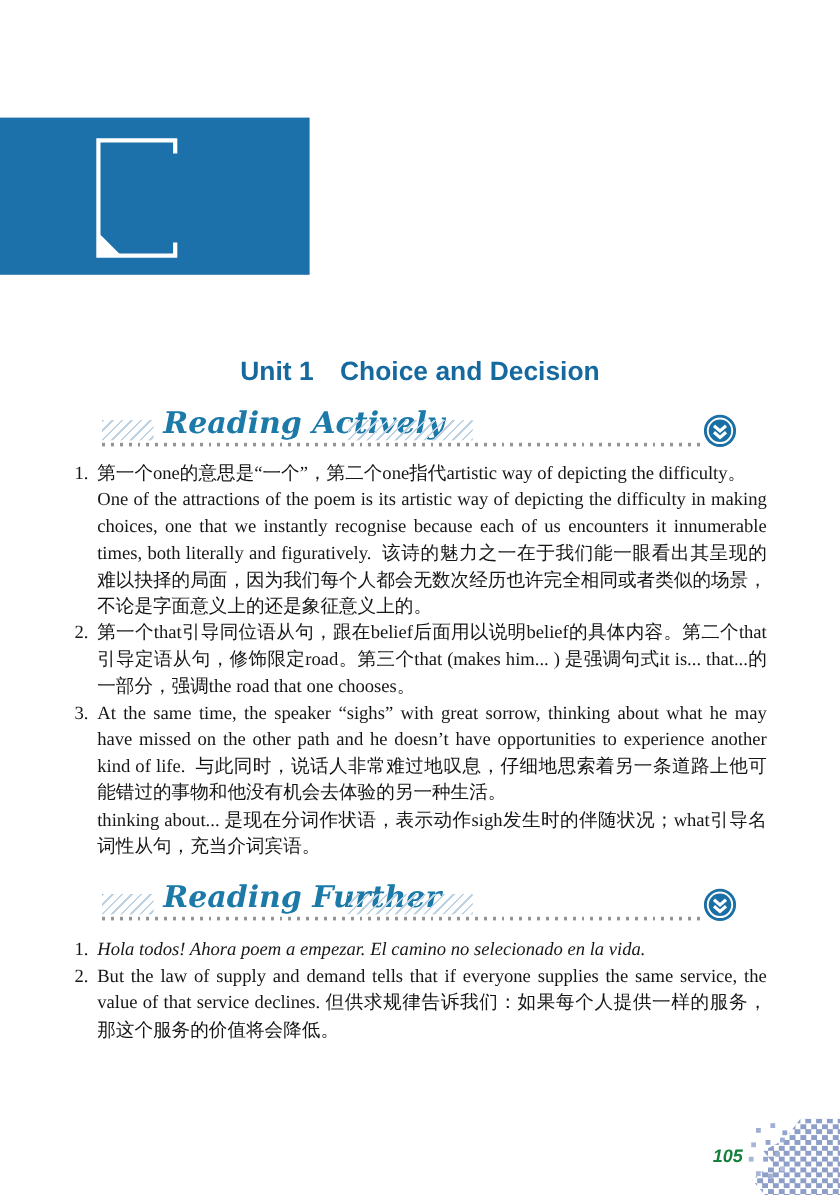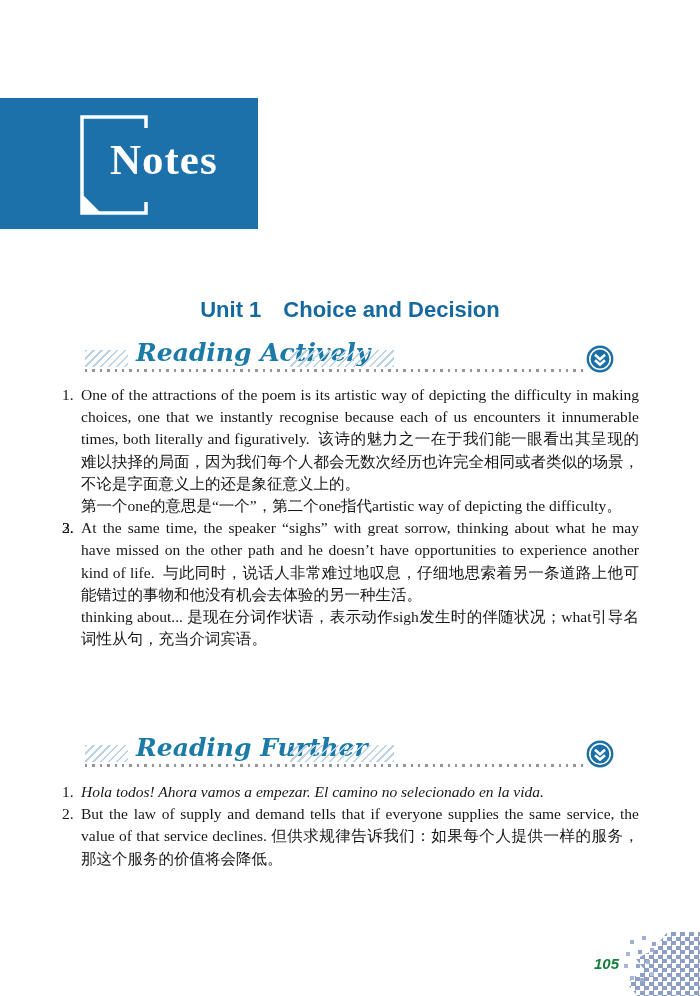--- a/index.html
+++ b/index.html
@@ -80,21 +80,20 @@
 </head>
 <body>
 
 <div>
 
   <div class="notes-banner">
     <svg class="notes-bracket" width="70" height="100" viewBox="0 0 70 100">
       <path d="M66 13 L66 2 L2 2 L2 98 L66 98 L66 87" stroke="#ffffff" stroke-width="3.5" fill="none"></path>
       <path d="M2 79 L21 98 L2 98 Z" fill="#ffffff"></path>
     </svg>
-    <span class="notes-label">Notes</span>
   </div>
 
   <div class="page-title">
     <span>Unit 1</span><span class="gap"></span><span>Choice and Decision</span>
   </div>
 
   <div class="section-header hdr-ra">
     <span class="hatch hatch-left"></span>
     <span class="section-heading">Reading Actively</span>
     <span class="hatch hatch-right"></span>
@@ -103,25 +102,26 @@
       <circle cx="14" cy="14" r="13.4" fill="#1a6fa5"></circle>
       <circle cx="14" cy="14" r="10.2" fill="none" stroke="#ffffff" stroke-width="1.6"></circle>
       <path d="M9 9.8 L14 14.2 L19 9.8" stroke="#ffffff" stroke-width="2.6" fill="none"></path>
       <path d="M9 15.2 L14 19.6 L19 15.2" stroke="#ffffff" stroke-width="2.6" fill="none"></path>
     </svg>
   </div>
 
   <div class="notes-list list-ra">
     <div class="item">
       <span class="num">1.</span>
+      <p>第一个one的意思是“一个”，第二个one指代artistic way of depicting the difficulty。</p>
       <p>One of the attractions of the poem is its artistic way of depicting the difficulty in making choices, one that we instantly recognise because each of us encounters it innumerable times, both literally and figuratively.  该诗的魅力之一在于我们能一眼看出其呈现的难以抉择的局面，因为我们每个人都会无数次经历也许完全相同或者类似的场景，不论是字面意义上的还是象征意义上的。</p>
-      <p>第一个one的意思是“一个”，第二个one指代artistic way of depicting the difficulty。</p>
     </div>
     <div class="item">
       <span class="num">2.</span>
+      <p>第一个that引导同位语从句，跟在belief后面用以说明belief的具体内容。第二个that引导定语从句，修饰限定road。第三个that (makes him... ) 是强调句式it is... that...的一部分，强调the road that one chooses。</p>
     </div>
     <div class="item">
       <span class="num">3.</span>
       <p>At the same time, the speaker “sighs” with great sorrow, thinking about what he may have missed on the other path and he doesn’t have opportunities to experience another kind of life.  与此同时，说话人非常难过地叹息，仔细地思索着另一条道路上他可能错过的事物和他没有机会去体验的另一种生活。</p>
       <p>thinking about... 是现在分词作状语，表示动作sigh发生时的伴随状况；what引导名词性从句，充当介词宾语。</p>
     </div>
   </div>
 
   <div class="section-header hdr-rf">
     <span class="hatch hatch-left"></span>
@@ -132,21 +132,21 @@
       <circle cx="14" cy="14" r="13.4" fill="#1a6fa5"></circle>
       <circle cx="14" cy="14" r="10.2" fill="none" stroke="#ffffff" stroke-width="1.6"></circle>
       <path d="M9 9.8 L14 14.2 L19 9.8" stroke="#ffffff" stroke-width="2.6" fill="none"></path>
       <path d="M9 15.2 L14 19.6 L19 15.2" stroke="#ffffff" stroke-width="2.6" fill="none"></path>
     </svg>
   </div>
 
   <div class="notes-list list-rf">
     <div class="item">
       <span class="num">1.</span>
-      <p class="italic">Hola todos! Ahora vamos a empezar. El camino no selecionado en la vida.</p>
+      <p class="italic">Hola todos! Ahora poem a empezar. El camino no selecionado en la vida.</p>
     </div>
     <div class="item">
       <span class="num">2.</span>
       <p>But the law of supply and demand tells that if everyone supplies the same service, the value of that service declines. 但供求规律告诉我们：如果每个人提供一样的服务，那这个服务的价值将会降低。</p>
     </div>
   </div>
 
   <span class="page-number">105</span>
   <div class="mosaic">
     <div class="dense"></div>

